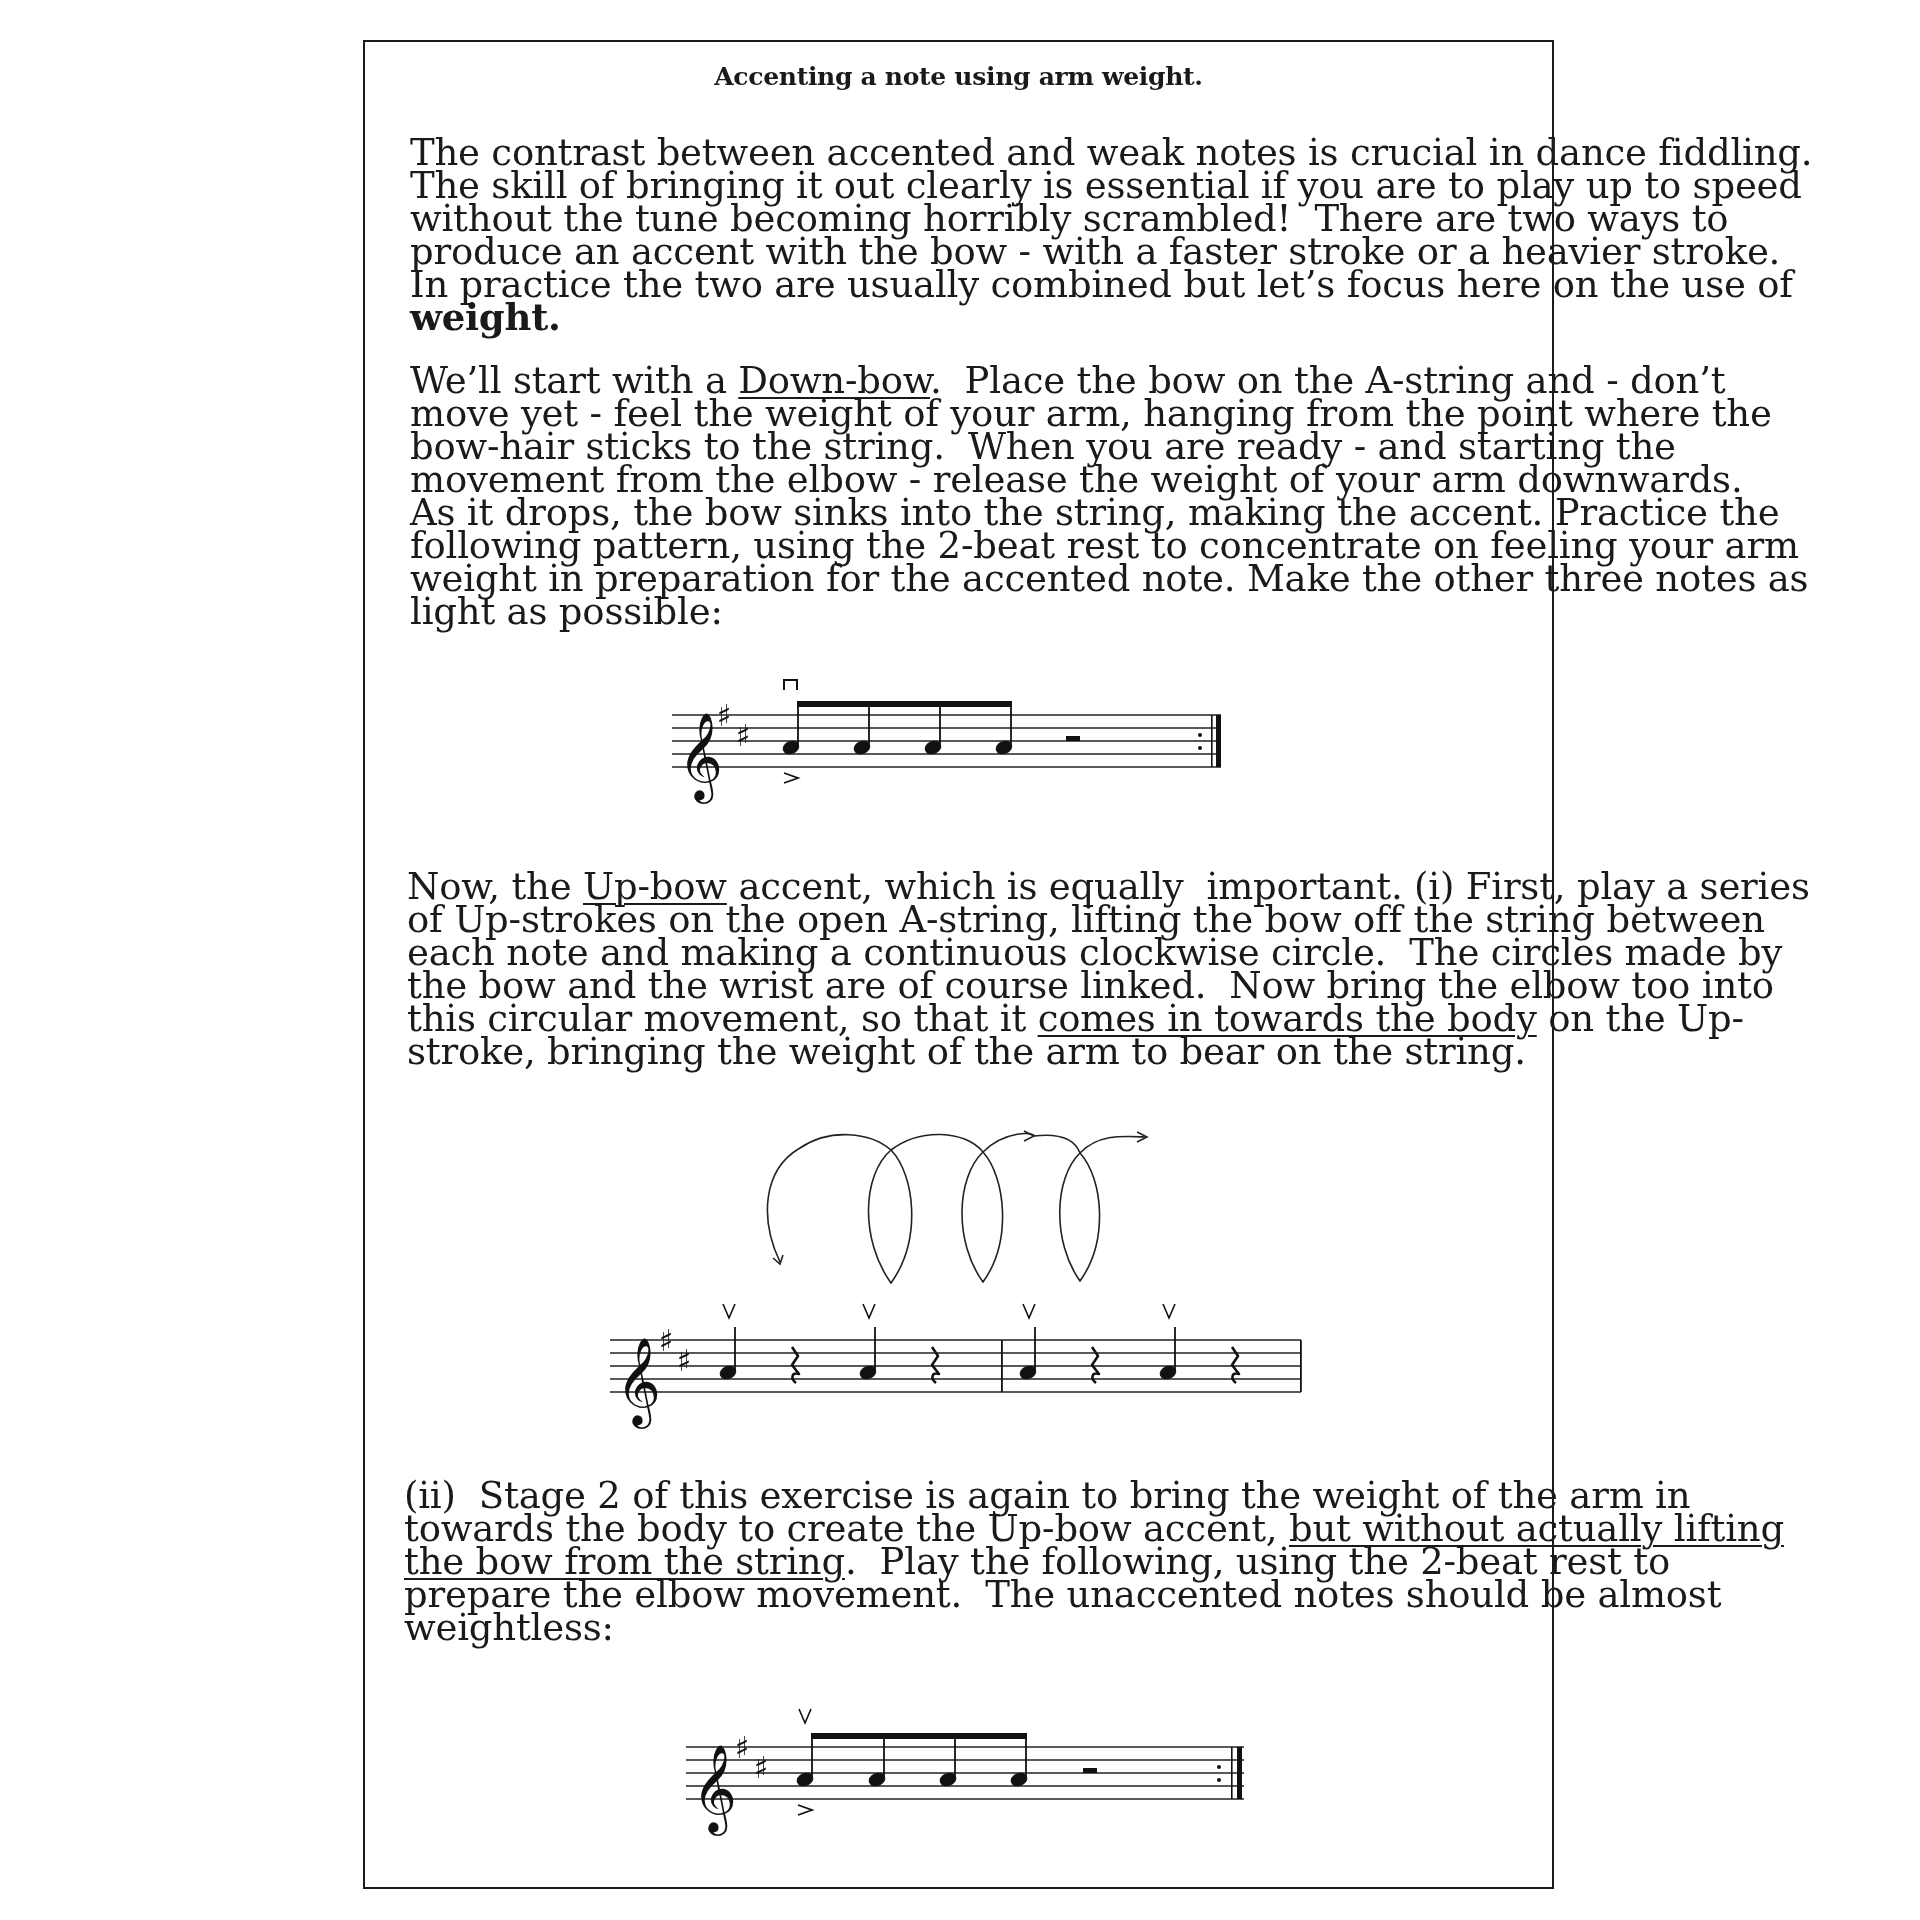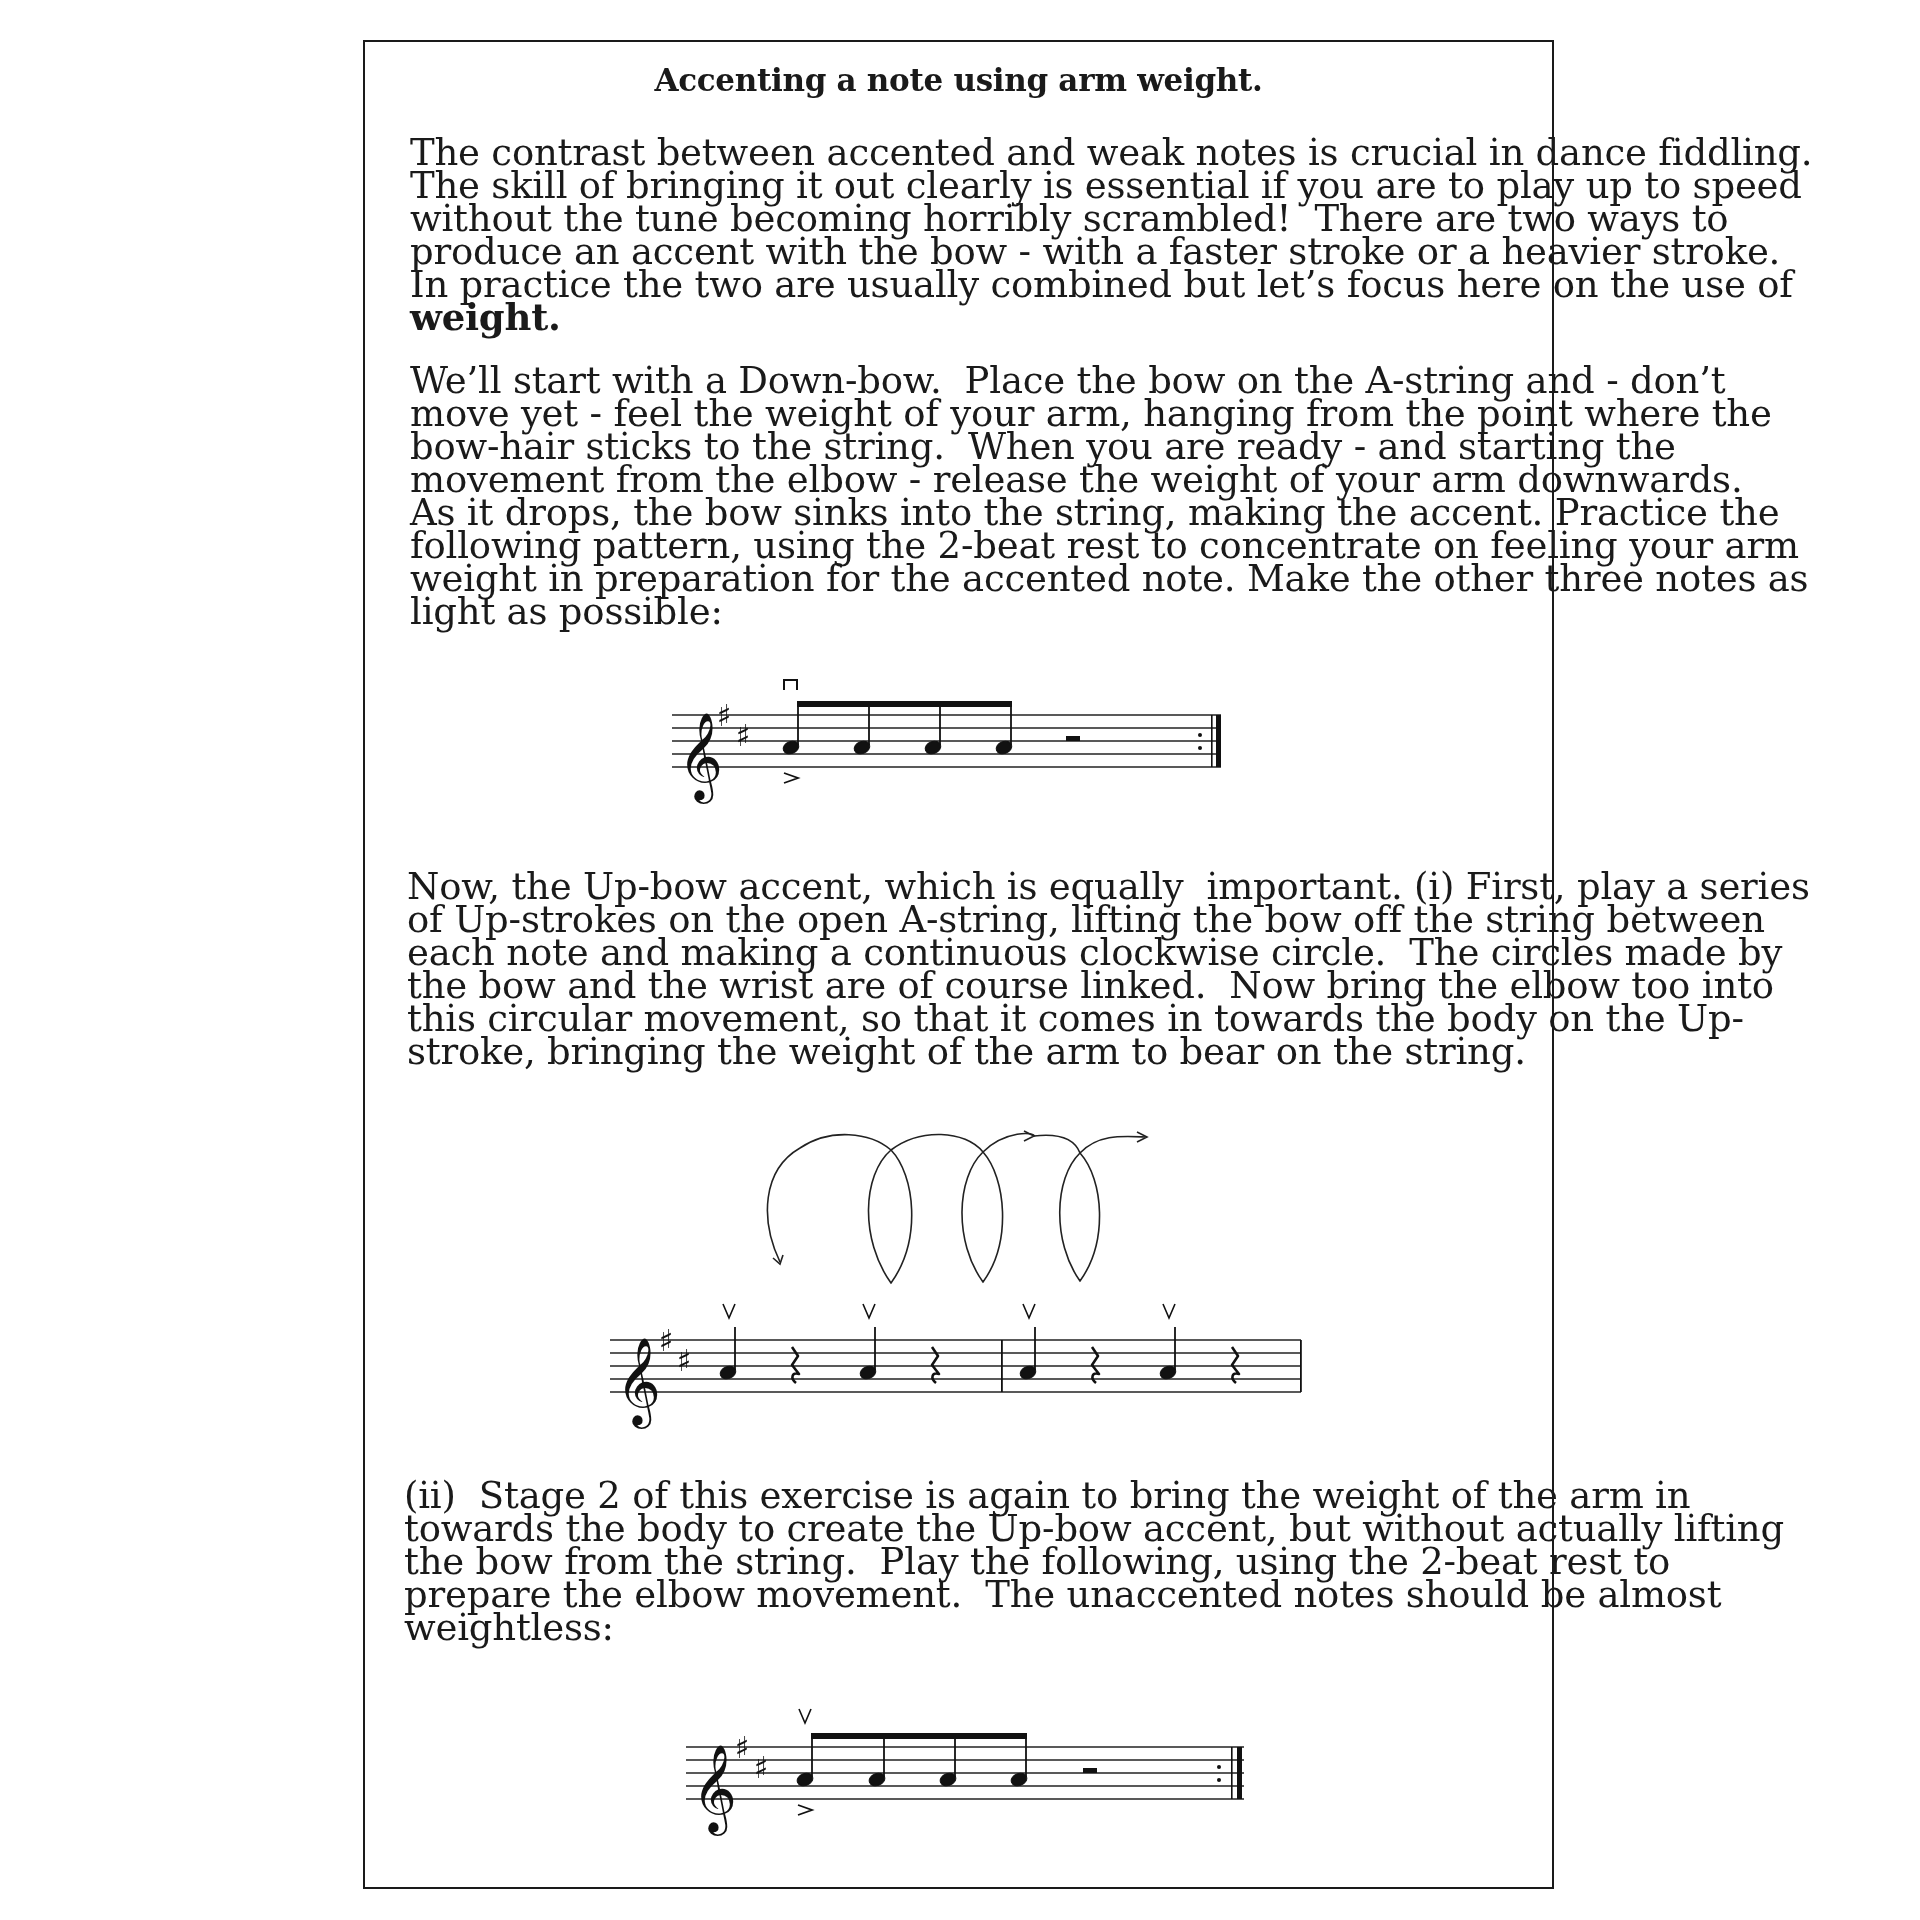--- a/index.html
+++ b/index.html
@@ -1,20 +1,20 @@
 <!DOCTYPE html>
 <html><head>
 <meta charset="utf-8">
 <style>
   html, body { margin:0; padding:0; background:#ffffff; }
   body { width:1920px; height:1920px; position:relative; overflow:hidden; color:#1a1a1a; }
   .frame { position:absolute; left:363px; top:40px; width:1191px; height:1849px; border:2px solid #1a1a1a; box-sizing:border-box; }
-  .heading { position:absolute; left:363px; width:1191px; top:62px; text-align:center; font-family:"DejaVu Serif", serif; font-weight:bold; font-size:31px; letter-spacing:-0.3px; }
+  .heading { position:absolute; left:363px; width:1191px; top:62px; text-align:center; font-family:"DejaVu Serif", serif; font-weight:bold; font-size:25px; letter-spacing:-0.3px; }
   .para { position:absolute; font-family:"DejaVu Serif", serif; font-size:37px; line-height:33px; letter-spacing:-0.2px; white-space:pre; }
-  .para .u { text-underline-offset:4px; text-decoration-thickness:2px; }
+  .para .u { text-decoration:underline; text-underline-offset:4px; text-decoration-thickness:2px; }
   .para b { font-weight:bold;margin-top:16px; }
   svg.music { position:absolute; left:0; top:0; }
 </style>
 </head>
 <body>
 
 <div class="frame"></div>
 
 <div class="heading">Accenting a note using arm weight.</div>
 

